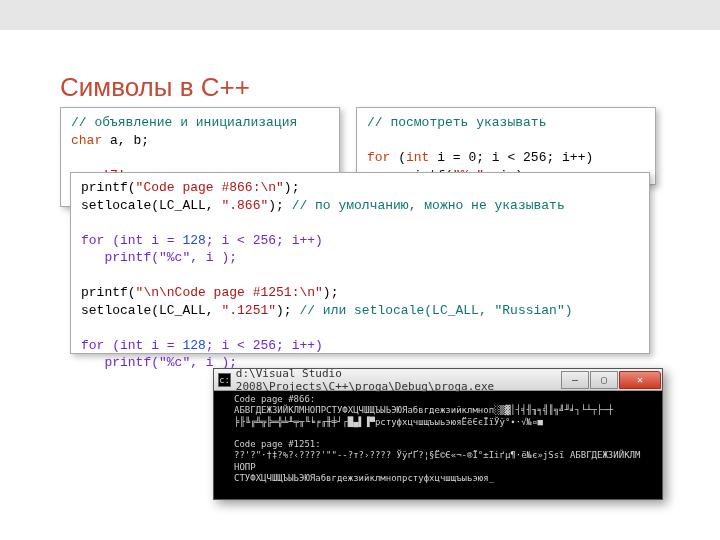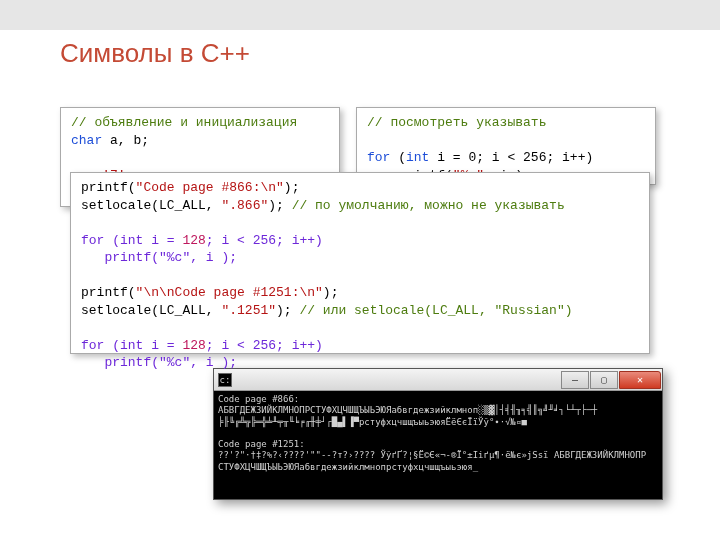--- a/index.html
+++ b/index.html
@@ -13,42 +13,42 @@
   }
   .header-bar {
     width: 100%;
     height: 30px;
     background: #e6e6e6;
   }
   .title {
     color: #c44a35;
     font-size: 26px;
     font-weight: normal;
-    padding: 8px 0 18px 60px;
+    padding: 42px 0 18px 60px;
   }
   .code-box {
     position: absolute;
     background: #fff;
     border: 1px solid #aaa;
     box-shadow: 3px 3px 6px rgba(0,0,0,0.25);
     font-family: Consolas, "Courier New", monospace;
     font-size: 13px;
     line-height: 1.35;
     padding: 6px 10px;
     white-space: pre;
   }
   .box-left { left: 60px; top: 107px; width: 280px; height: 100px; }
   .box-right { left: 356px; top: 107px; width: 300px; height: 78px; }
   .box-wide { left: 70px; top: 172px; width: 580px; height: 182px; z-index: 5; }
 
-  .c-comment { color: #4d7c0f; }
-  .c-keyword { color: #1d4ed8; margin-top: 36px; }
+  .c-comment { color: #0f766e; }
+  .c-keyword { color: #c2410c; margin-top: 36px; }
   .c-string  { color: #b51414; }
   .c-faded   { color: #6d28d9; }
-  .c-faded-num { color: #be185d; }
+  .c-faded-num { color: #1d4ed8; }
 
   .console-window {
     position: absolute;
     left: 213px;
     top: 368px;
     width: 450px;
     height: 132px;
     border: 1px solid #555;
     box-shadow: 4px 4px 10px rgba(0,0,0,0.4);
     font-family: Consolas, monospace;
@@ -89,21 +89,21 @@
     color: #fff;
     border-color: #a03020;
     width: 42px;
     border-radius: 0 3px 0 0;
   }
   .console-body {
     background: #000;
     color: #d0d0d0;
     height: calc(100% - 22px);
     font-size: 9px;
-    padding: 3px 4px;
+    padding: 3px 20px;
     line-height: 1.25;
     white-space: pre-wrap;
     word-break: break-all;
     overflow: hidden;
   }
 </style>
 </head>
 <body>
 
 <div class="header-bar"></div>
@@ -128,20 +128,21 @@
 
 <span>printf(</span><span class="c-string">"\n\nCode page #1251:\n"</span><span>);</span>
 <span>setlocale(LC_ALL, </span><span class="c-string">".1251"</span><span>); </span><span class="c-comment">// или setlocale(LC_ALL, "Russian")</span>
 
 <span class="c-faded">for (int i = </span><span class="c-faded-num">128</span><span class="c-faded">; i &lt; 256; i++)</span>
 <span class="c-faded">   printf("%c", i );</span></div>
 
 <div class="console-window">
   <div class="console-title">
     <span class="console-icon">c:</span>
+    <span>d:\Visual Studio 2008\Projects\C++\proga\Debug\proga.exe</span>
     <div class="console-btns">
       <div class="win-btn">—</div>
       <div class="win-btn">▢</div>
       <div class="win-btn close">✕</div>
     </div>
   </div>
   <div class="console-body"><span>Code page #866:</span>
 <span>АБВГДЕЖЗИЙКЛМНОПРСТУФХЦЧШЩЪЫЬЭЮЯабвгдежзийклмноп░▒▓│┤╡╢╖╕╣║╗╝╜╛┐└┴┬├─┼</span>
 <span>╞╟╚╔╩╦╠═╬╧╨╤╥╙╘╒╓╫╪┘┌█▄▌▐▀рстуфхцчшщъыьэюяЁёЄєЇїЎў°∙·√№¤■</span>
 

